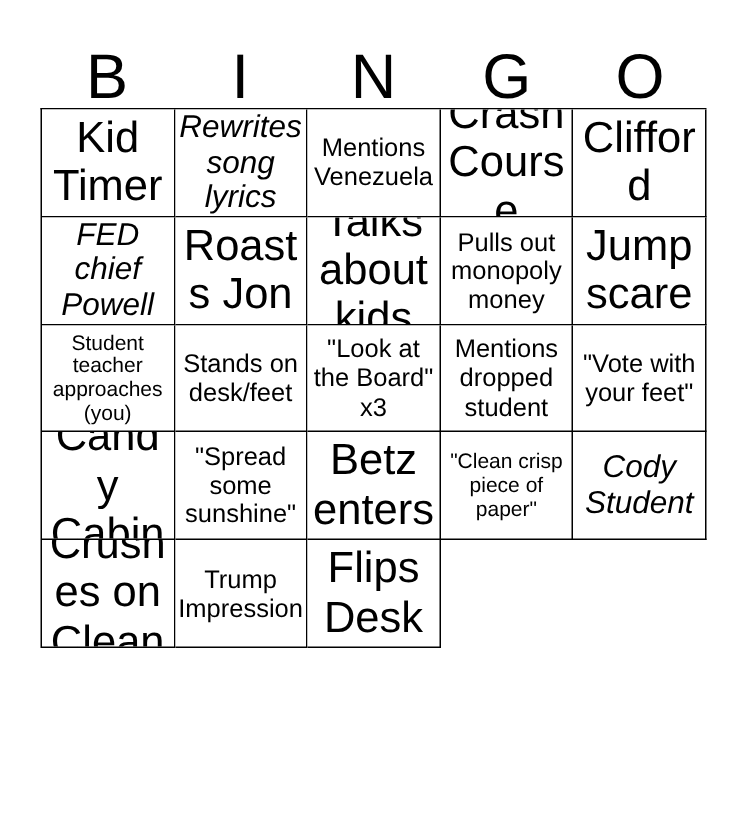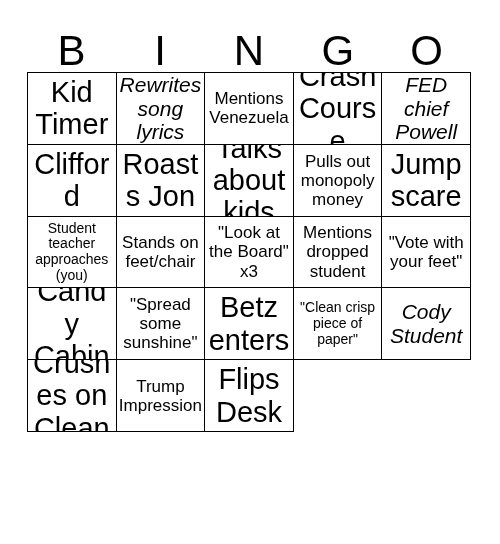--- a/index.html
+++ b/index.html
@@ -106,44 +106,44 @@
     <div class="cell">
       <span class="cell-text fs-md">Rewrites song lyrics</span>
     </div>
     <div class="cell">
       <span class="cell-text fs-sm">Mentions Venezuela</span>
     </div>
     <div class="cell">
       <span class="cell-text fs-lg">Crash Course</span>
     </div>
     <div class="cell">
-      <span class="cell-text fs-md">FED chief Powell</span>
+      <span class="cell-text fs-lg">Clifford</span>
     </div>
 
     <div class="cell">
-      <span class="cell-text fs-lg">Clifford</span>
+      <span class="cell-text fs-md">FED chief Powell</span>
     </div>
     <div class="cell">
       <span class="cell-text fs-lg">Roasts Jon</span>
     </div>
     <div class="cell">
       <span class="cell-text fs-lg">Talks about kids</span>
     </div>
     <div class="cell">
       <span class="cell-text fs-sm">Pulls out monopoly money</span>
     </div>
     <div class="cell">
       <span class="cell-text fs-xl">Jump scare</span>
     </div>
 
     <div class="cell">
       <span class="cell-text fs-xs">Student teacher approaches (you)</span>
     </div>
     <div class="cell">
-      <span class="cell-text fs-sm">Stands on feet/chair</span>
+      <span class="cell-text fs-sm">Stands on desk/feet</span>
     </div>
     <div class="cell">
       <span class="cell-text fs-sm">"Look at the Board" x3</span>
     </div>
     <div class="cell">
       <span class="cell-text fs-sm">Mentions dropped student</span>
     </div>
     <div class="cell">
       <span class="cell-text fs-sm">"Vote with your feet"</span>
     </div>

